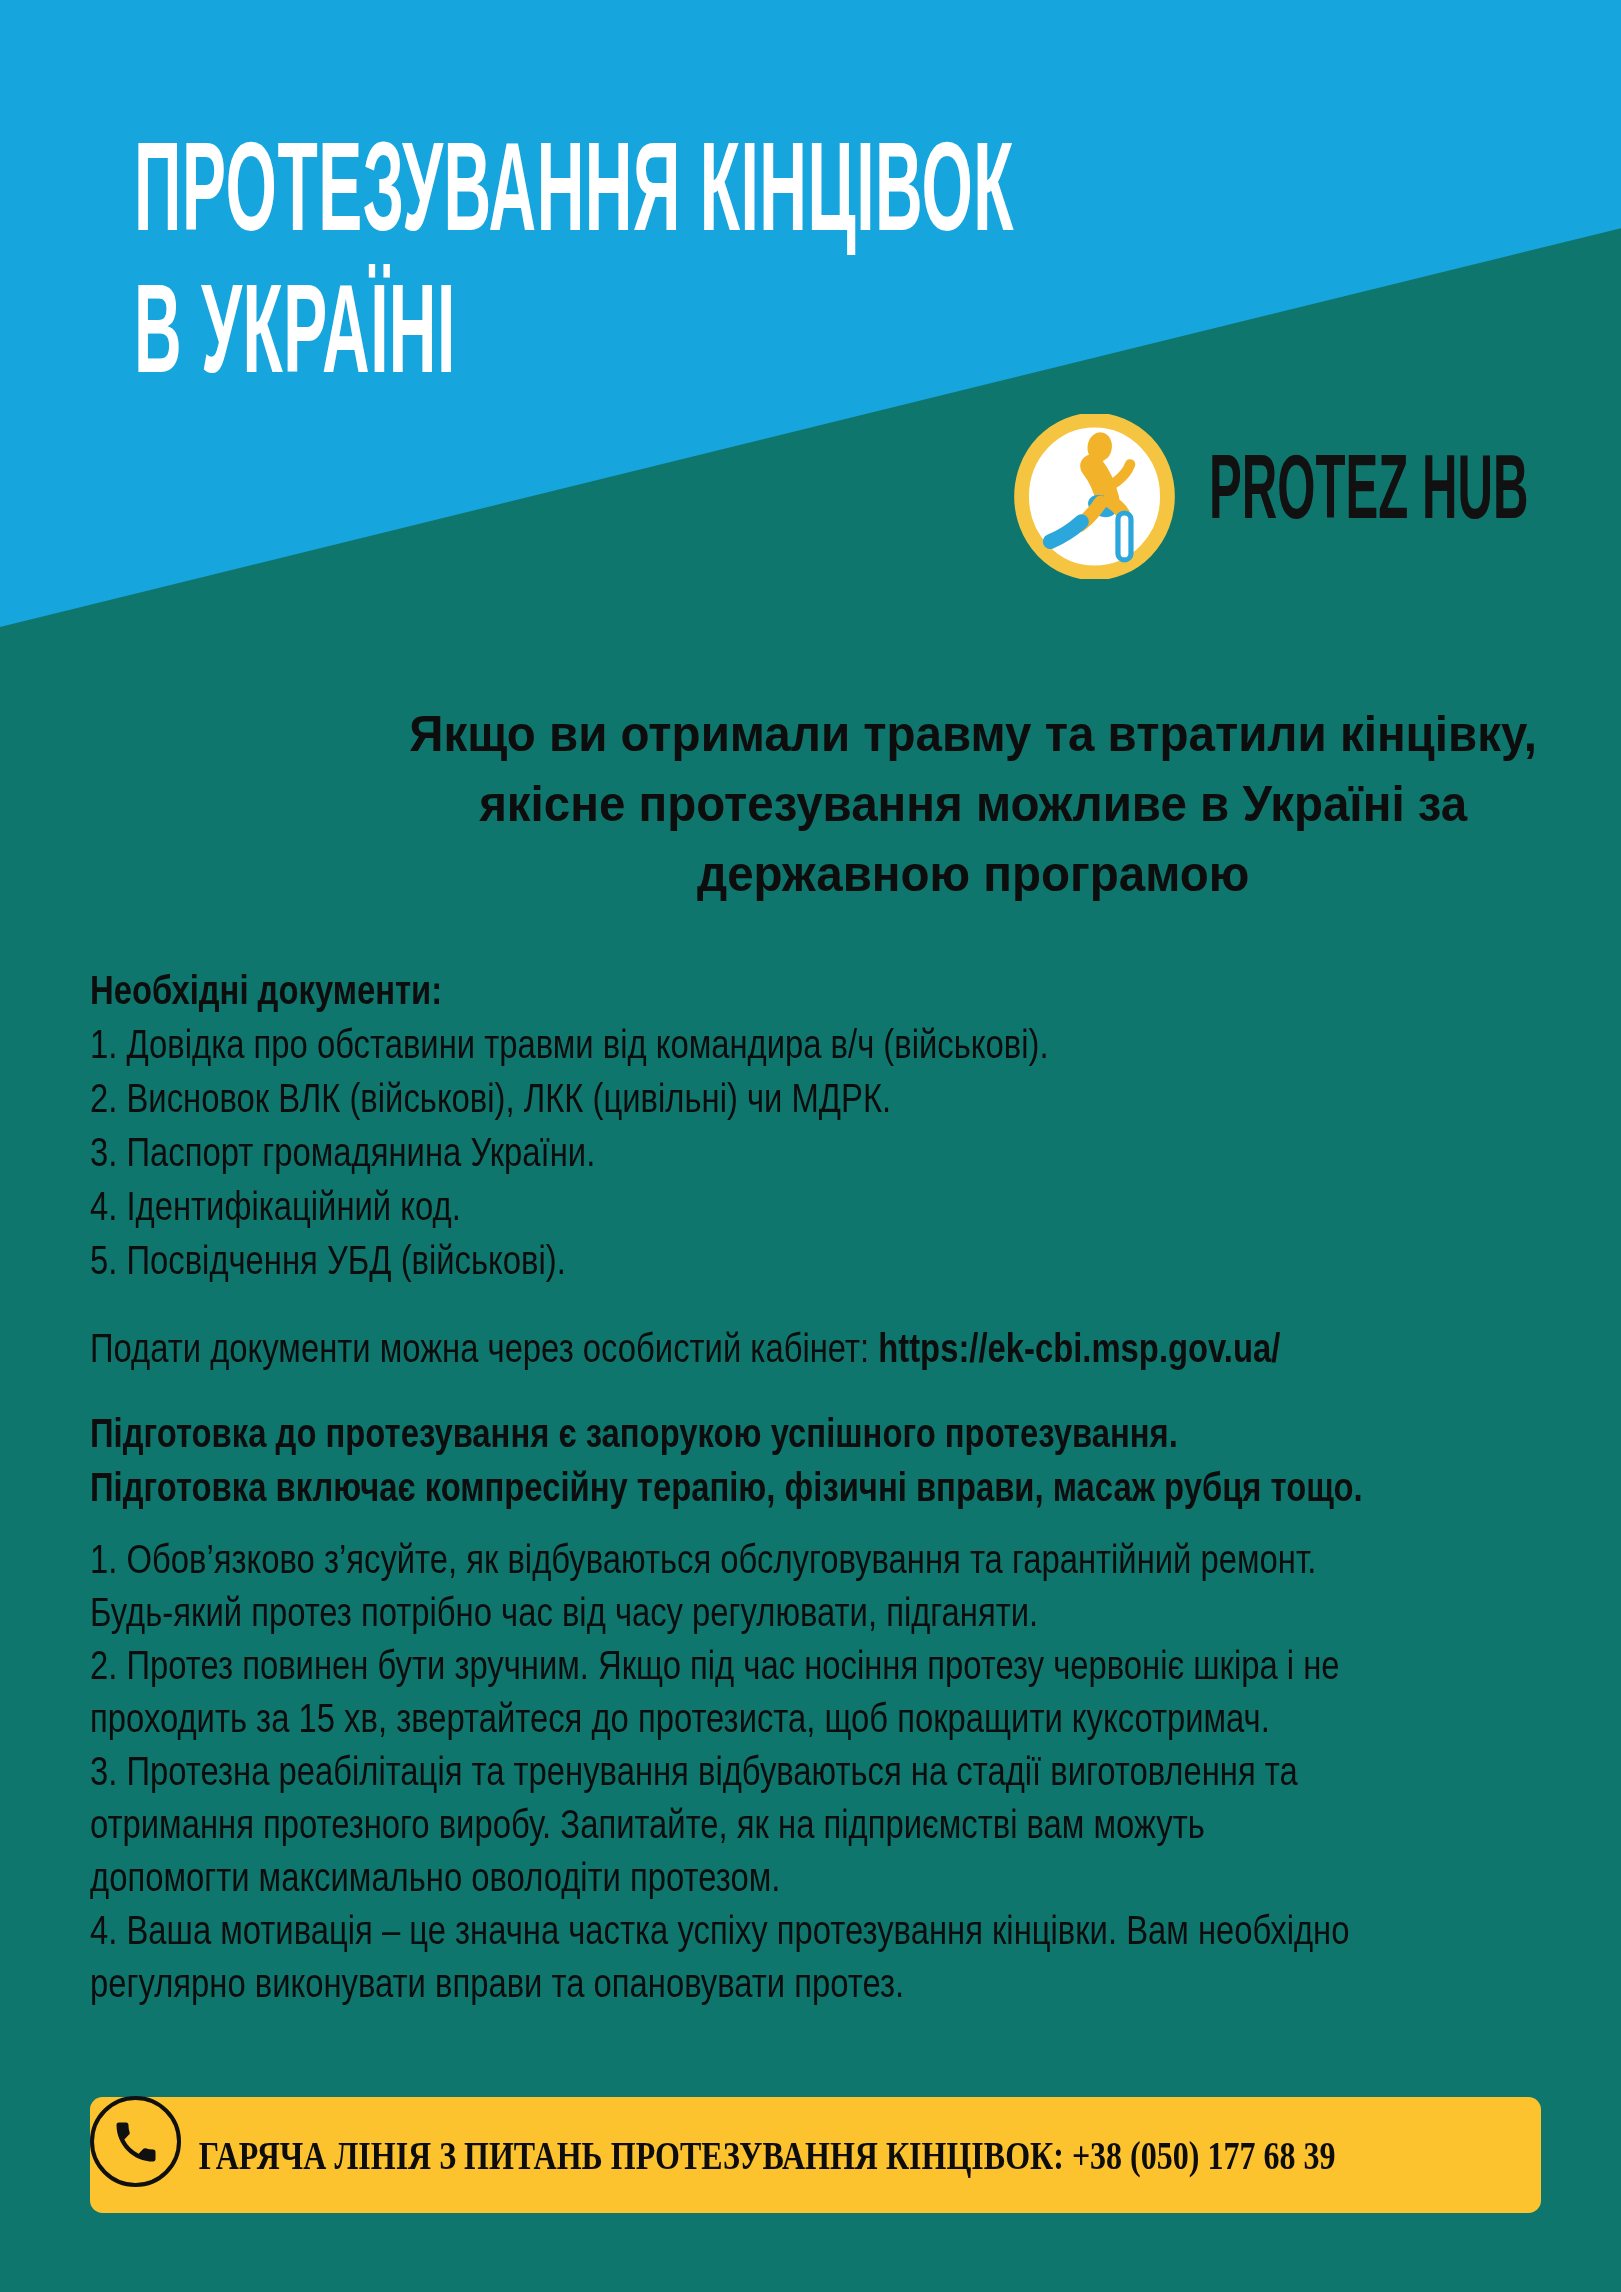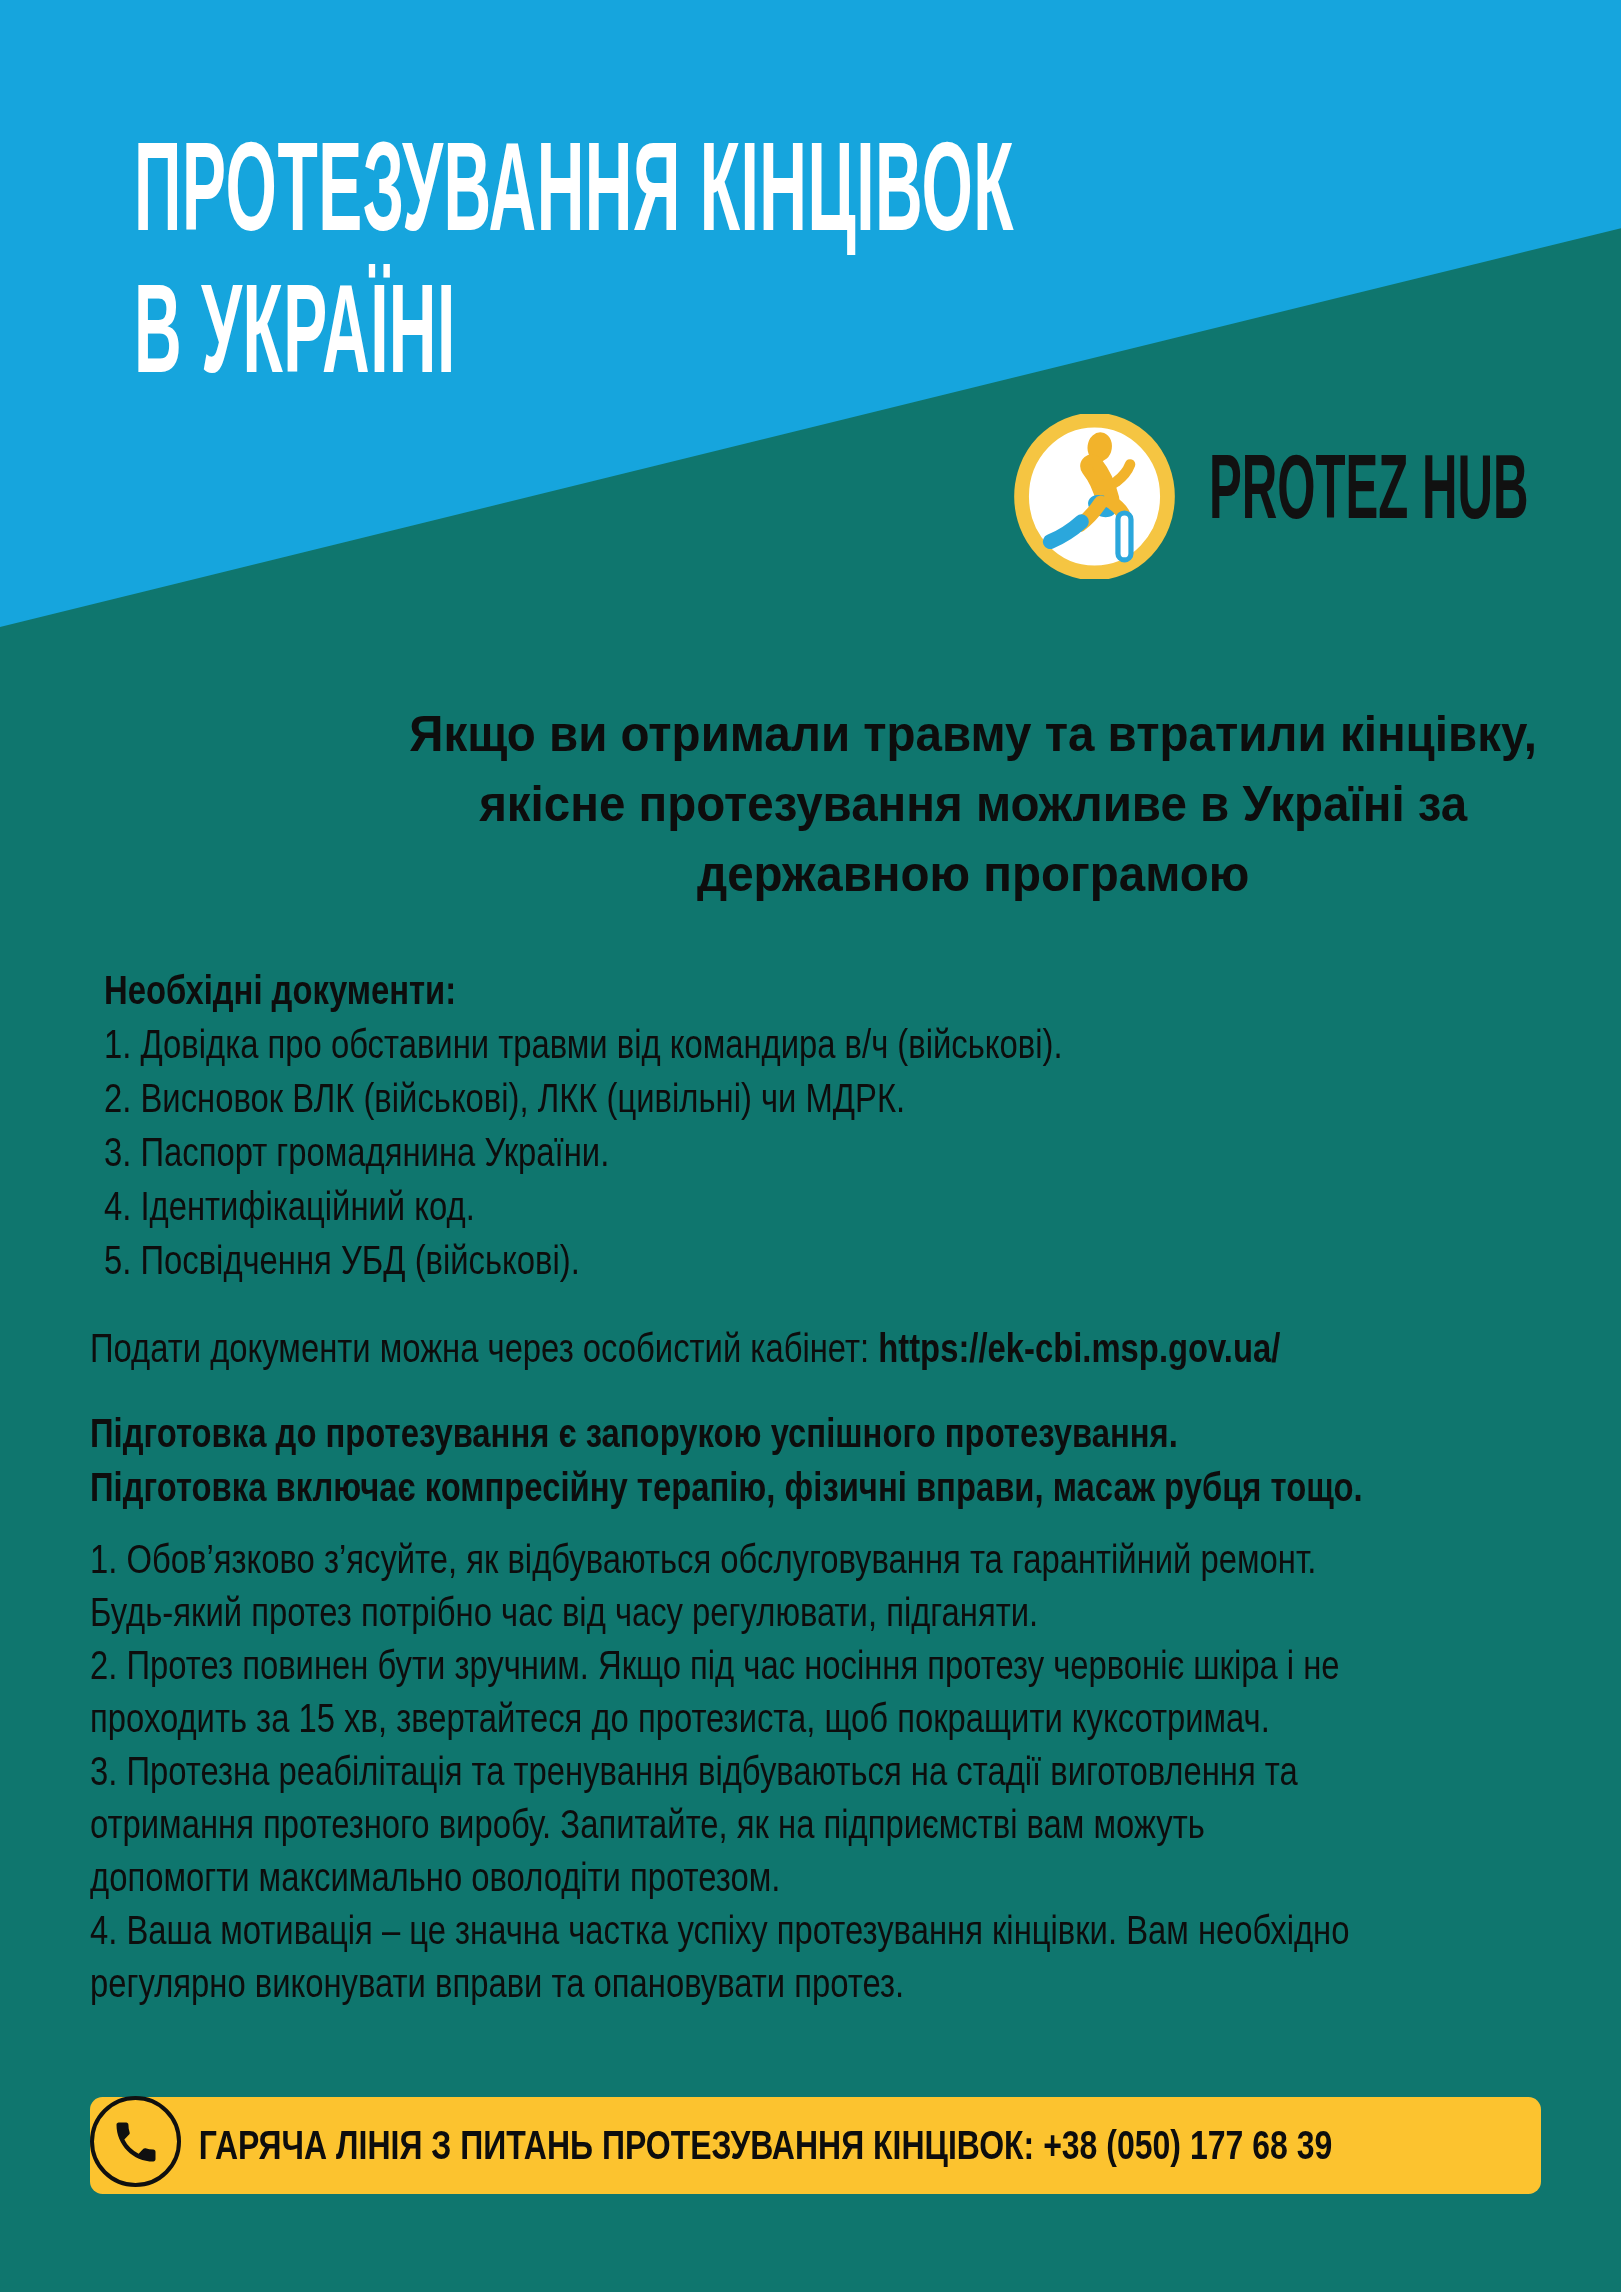--- a/index.html
+++ b/index.html
@@ -29,28 +29,28 @@
   
   .intro{
     position:absolute;right:84px;top:699px;text-align:center;
     font-weight:bold;font-size:50px;line-height:70px;
   }
   .intro .ln{white-space:nowrap;transform:scaleX(0.95);transform-origin:100% 50%;}
   
   .tblock{position:absolute;left:90px;font-size:41px;line-height:54px;}
   .tblock .ln{white-space:nowrap;transform:scaleX(0.8);transform-origin:0 50%;}
   .b{font-weight:bold;}
-  .docs{top:963px;margin-left:14px;}
+  .docs{top:963px;}
   .submit-line{top:1321px;text-align:right;}
   .prep{top:1406px;font-weight:bold;}
   .tips{top:1533px;line-height:53px;}
   
   .hotline-bar{
-    position:absolute;left:90px;top:2097px;width:1451px;height:97px;
-    background:#fcc32f;border-radius:12.5px;display:flex;align-items:center;
+    position:absolute;left:90px;top:2097px;width:1451px;height:116px;
+    background:#fcc32f;border-radius:12.5px;display:flex;align-items:center;font-family:Liberation Serif, serif;
   }
   .hotline-text{
     font-weight:bold;font-size:40px;white-space:nowrap;color:#0d0d0d;
     padding-left:136px;transform:scaleX(0.8);transform-origin:0 50%;
   }
   .phone-circle{
     position:absolute;left:90px;top:2096px;width:91px;height:91px;
     background:#fcc32f;border:4.5px solid #101010;border-radius:50%;
     box-sizing:border-box;display:flex;align-items:center;justify-content:center;
   }

